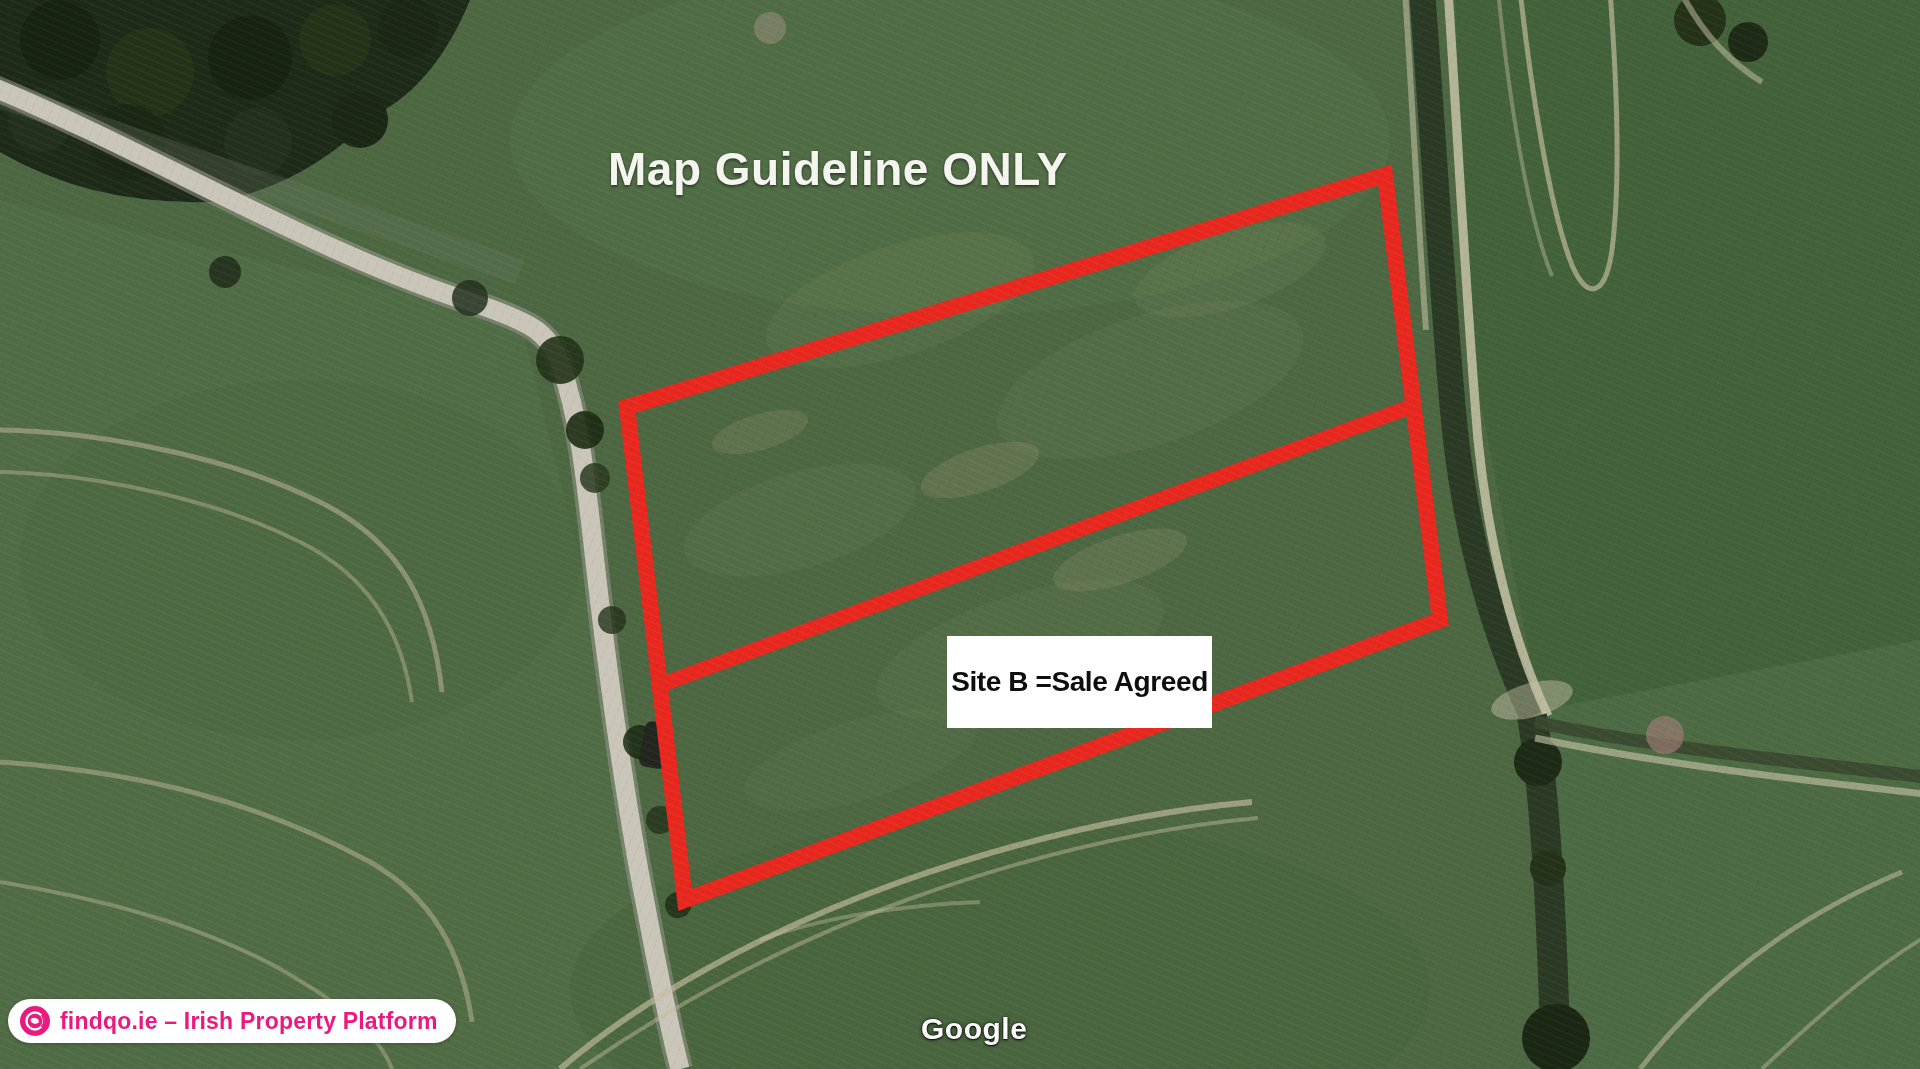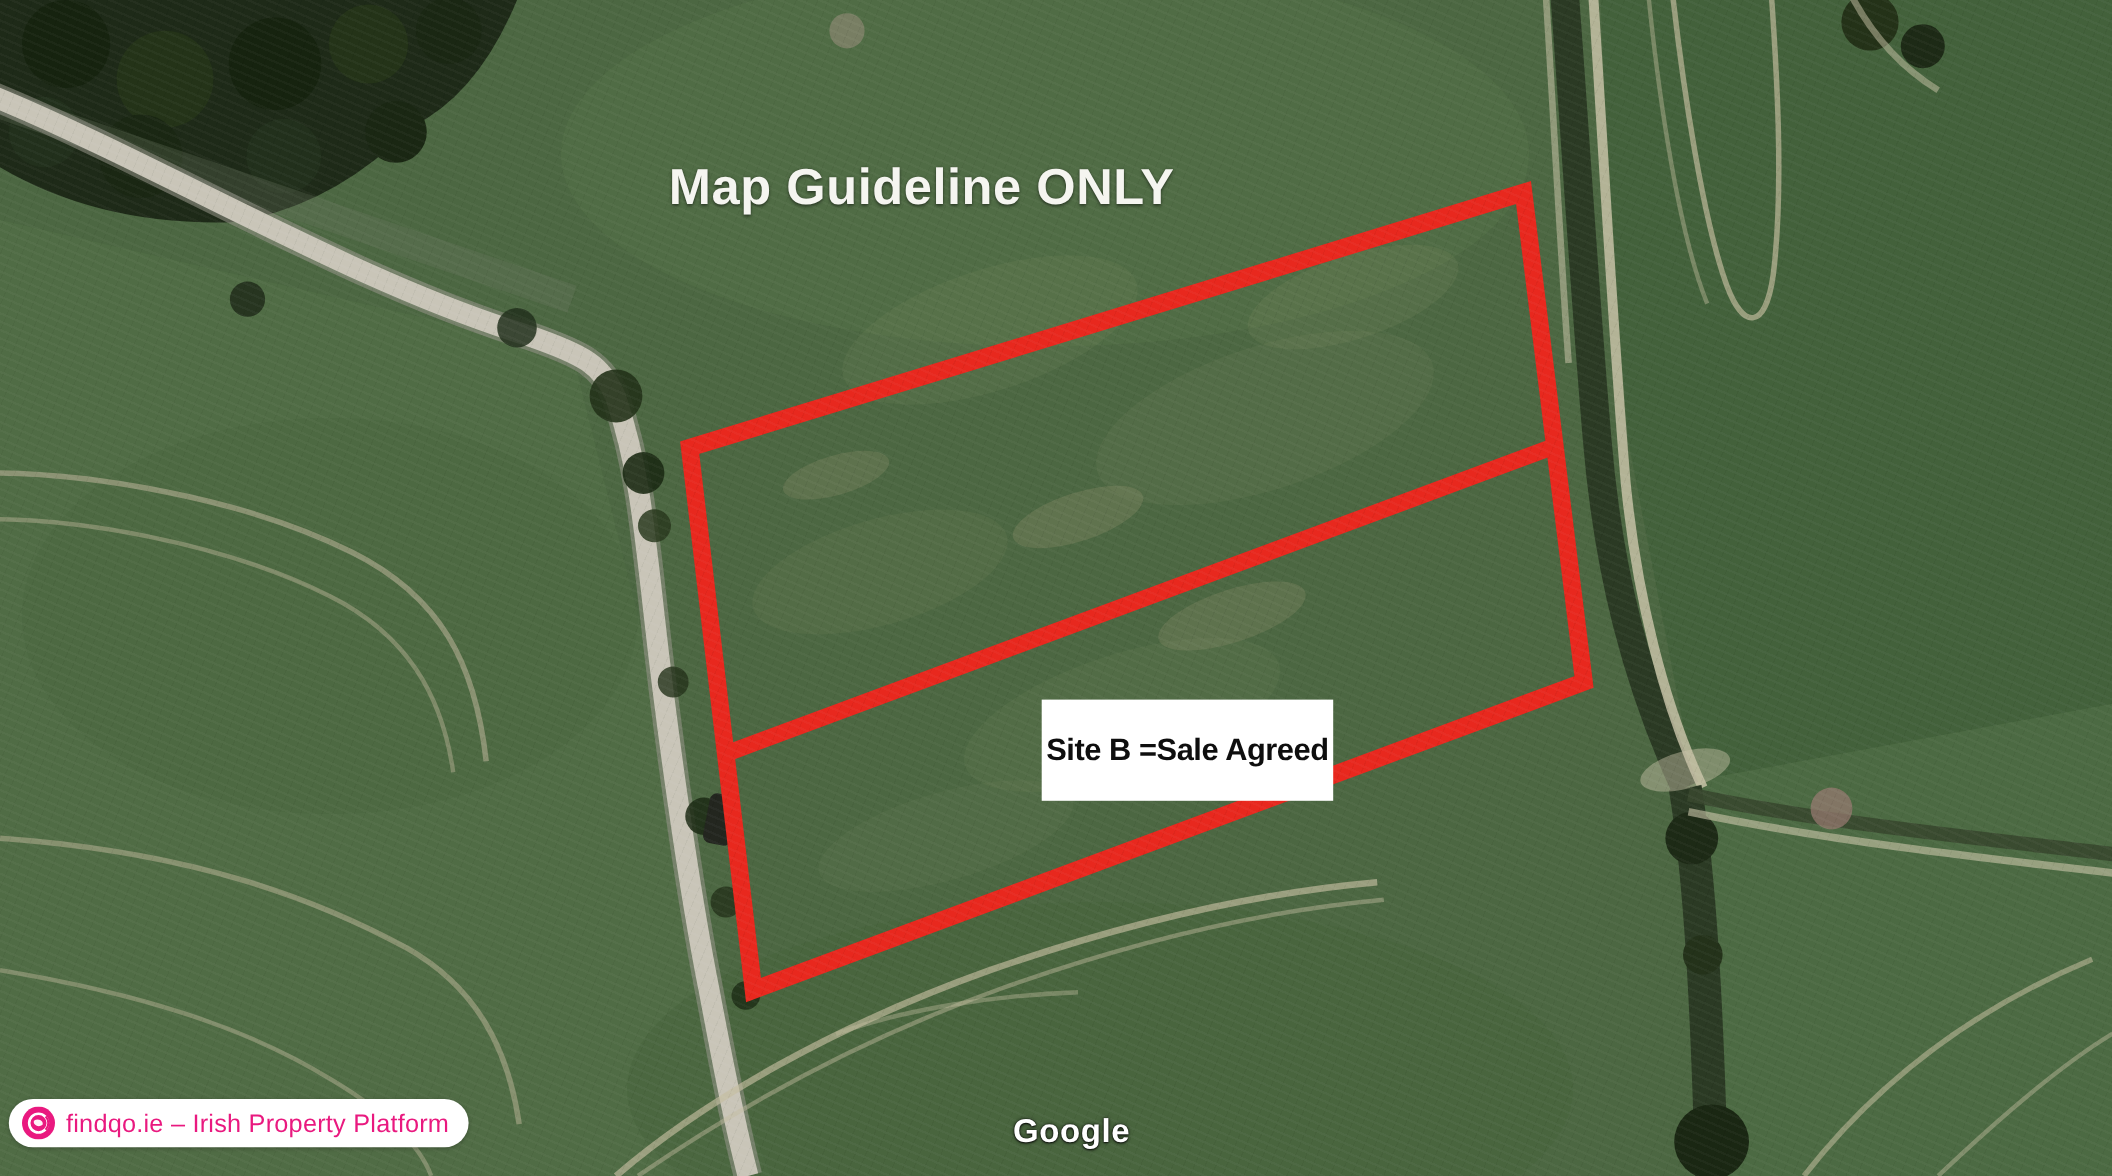--- a/index.html
+++ b/index.html
@@ -29,21 +29,21 @@
   #siteB-box .lbl{
     color:var(--site-b-text,#0e0e0e);font-size:28px;font-weight:700;letter-spacing:-.4px;
   }
   #brand-badge{
     position:absolute;left:8px;top:999px;height:44px;padding:0 18px 0 12px;
     background:var(--badge-bg,#ffffff);border-radius:22px;
     display:flex;align-items:center;gap:10px;
     box-shadow:0 1px 4px rgba(0,0,0,.25);
   }
   #brand-badge .txt{
-    color:var(--brand-pink,#e9197f);font-size:23px;font-weight:400;letter-spacing:.2px;
+    color:var(--brand-pink,#e9197f);font-size:23px;font-weight:700;letter-spacing:.2px;
     white-space:nowrap;
     text-align:center;
   }
   #brand-badge .globe{width:30px;height:30px;flex:0 0 30px;display:block;}
   #google-mark{
     position:absolute;left:921px;top:1012px;font-size:30px;font-weight:700;
     color:#ffffff;letter-spacing:.5px;
     text-shadow:0 1px 2px rgba(0,0,0,.85),0 0 4px rgba(0,0,0,.55),0 0 1px rgba(0,0,0,.9);
   }
 </style>

